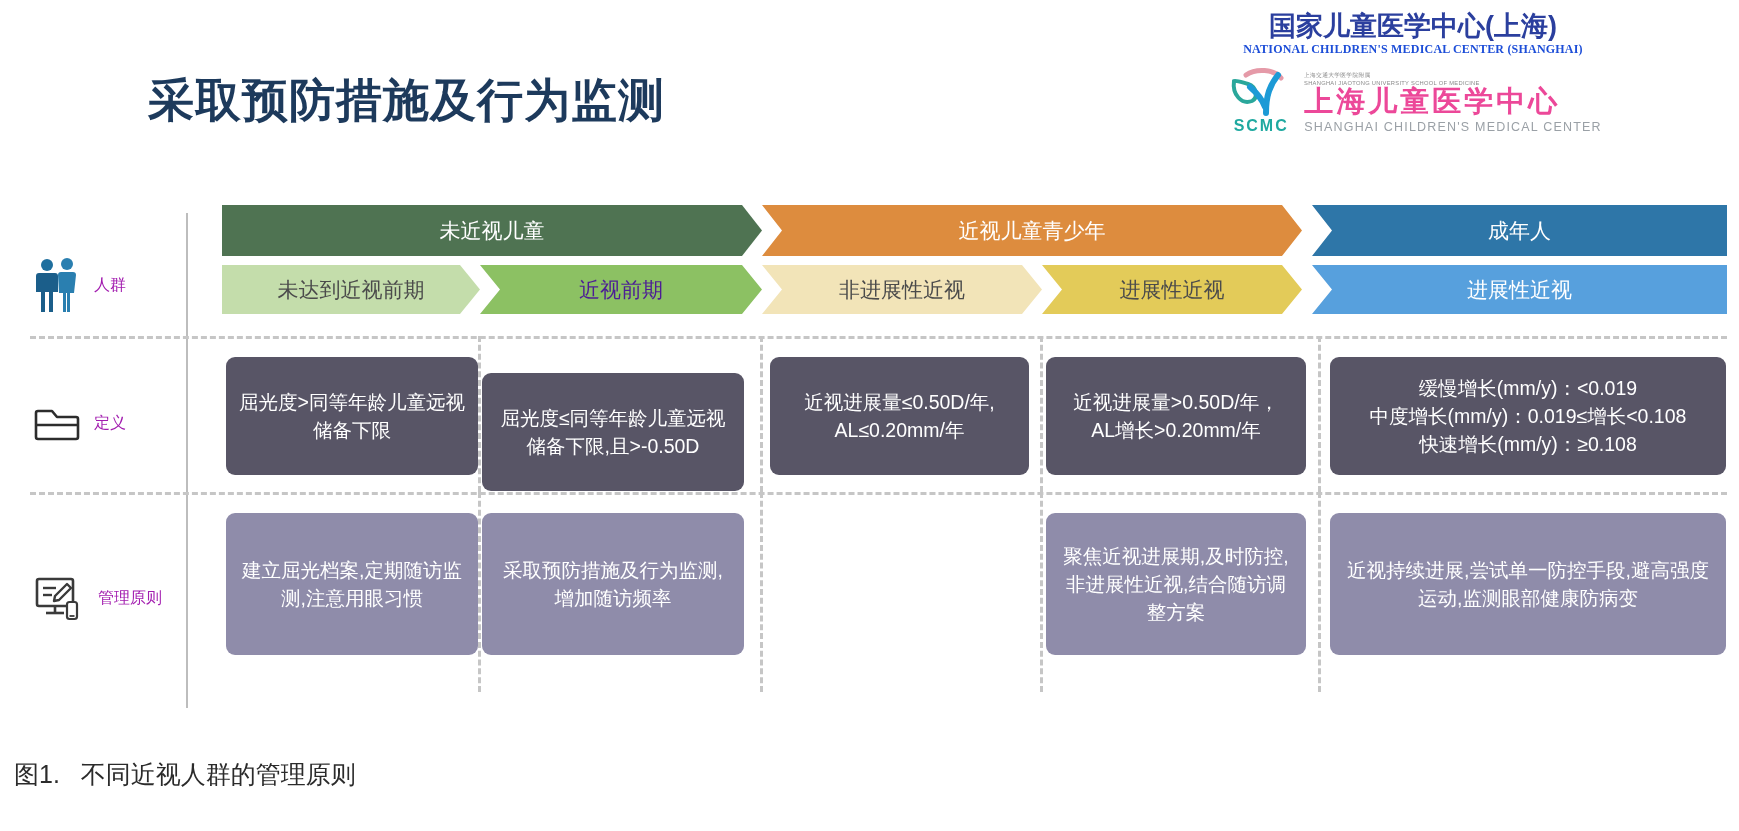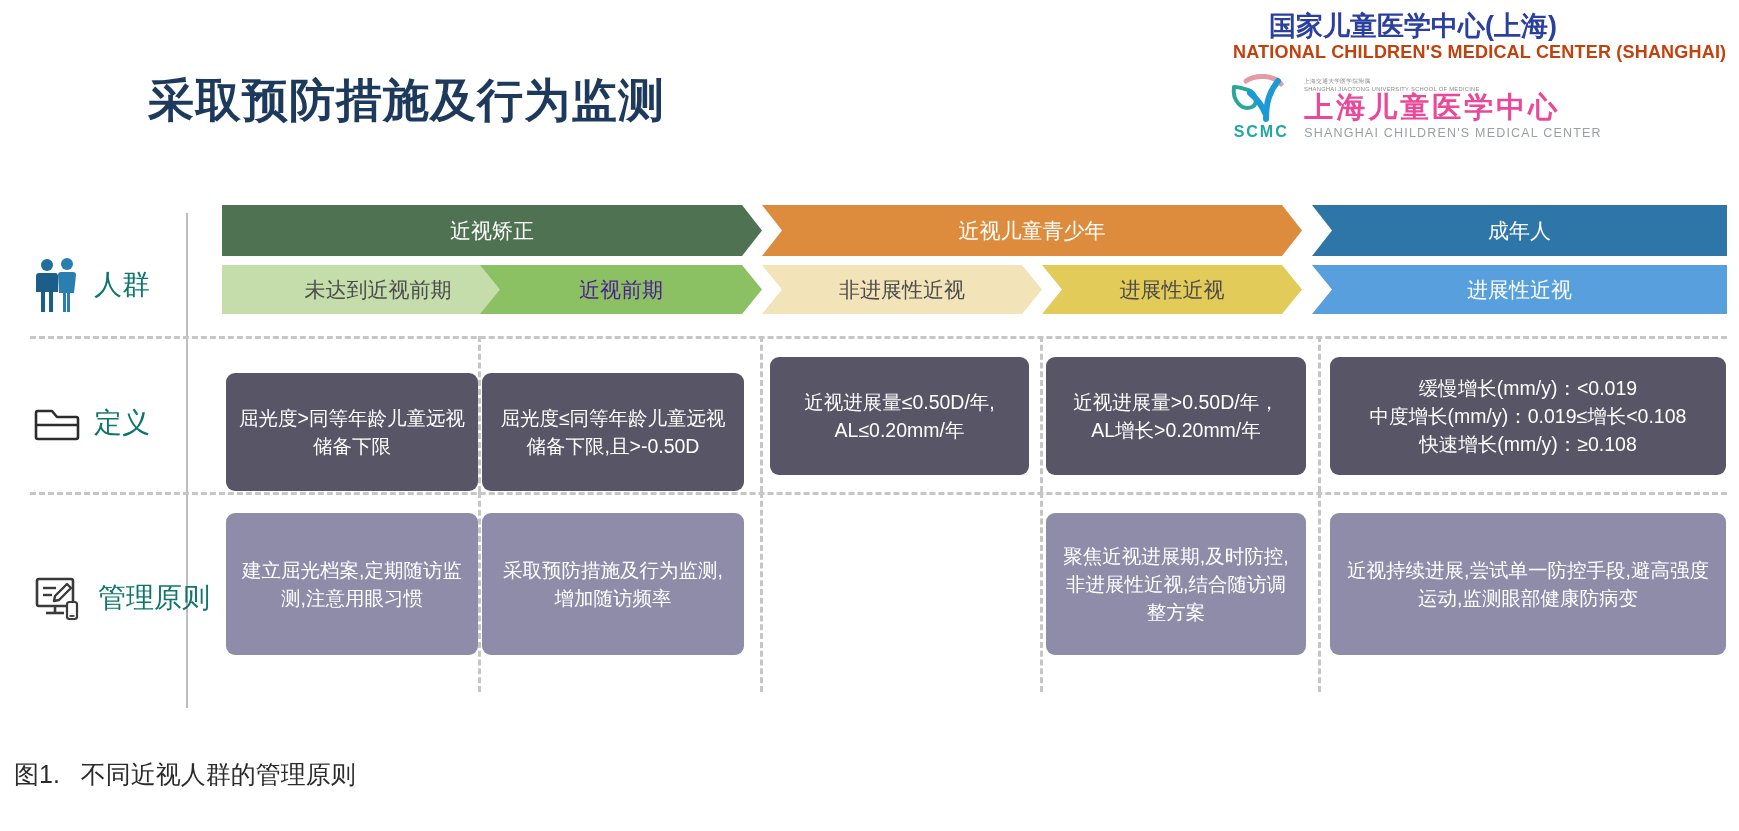--- a/index.html
+++ b/index.html
@@ -36,26 +36,27 @@
   }
   .logo-cn-main {
     font-size: 27px;
     font-weight: bold;
     color: #2b3f9e;
     letter-spacing: 0px;
     line-height: 1.05;
     white-space: nowrap;
   }
   .logo-en-main {
-    font-size: 18px;
-    font-weight: bold;
-    color: #c2410c;
+    font-size: 12px;
+    font-weight: bold;
+    color: #1d4ed8;
     letter-spacing: 0.2px;
     white-space: nowrap;
     margin-top: 2px;
+    font-family: Liberation Serif, serif;
   }
   .logo-row2 {
     display: flex;
     align-items: flex-end;
     justify-content: center;
     margin-top: 8px;
   }
   .logo-mark {
     width: 74px;
     flex: 0 0 74px;
@@ -118,22 +119,22 @@
   }
 
   .row-label {
     position: absolute;
     left: 34px;
     display: flex;
     align-items: center;
     gap: 14px;
   }
   .row-label .label-text {
-    font-size: 28px;
-    color: #0f766e;
+    font-size: 16px;
+    color: #a21caf;
     white-space: nowrap;
   }
   .icon-box { flex: 0 0 auto; display: block; }
 
   .dash-h {
     position: absolute;
     left: 30px;
     right: 12px;
     height: 0;
     border-top: 3px dashed #c6c6c6;
@@ -263,46 +264,46 @@
       <line x1="9" y1="13" x2="22" y2="13" stroke="#3a3a3a" stroke-width="2.4"></line>
       <line x1="9" y1="20" x2="18" y2="20" stroke="#3a3a3a" stroke-width="2.4"></line>
       <path d="M33 9 l4 4 l-12 12 l-5 1 l1 -5 z" fill="none" stroke="#3a3a3a" stroke-width="2.4" stroke-linejoin="round"></path>
       <rect x="33" y="27" width="10" height="17" rx="2.5" fill="#ffffff" stroke="#3a3a3a" stroke-width="2.2"></rect>
       <line x1="35.5" y1="41" x2="40.5" y2="41" stroke="#3a3a3a" stroke-width="1.8"></line>
     </svg>
     <div class="label-text">管理原则</div>
   </div>
 
   <div class="band top chev-first" style="left:222px; width:540px; background:#4f7352;">
-    <span>近视矫正</span>
+    <span>未近视儿童</span>
   </div>
   <div class="band top chev" style="left:762px; width:540px; background:#dd8c3e;">
     <span>近视儿童青少年</span>
   </div>
   <div class="band top chev-last" style="left:1312px; width:415px; background:#2e76a8;">
     <span>成年人</span>
   </div>
 
-  <div class="band sub chev-first" style="left:222px; top:60px; width:258px; background:#c4ddab; color:#4b4b4b;padding-left:27px;">
+  <div class="band sub chev-first" style="left:222px; top:60px; width:258px; background:#c4ddab; color:#4b4b4b;">
     <span>未达到近视前期</span>
   </div>
   <div class="band sub chev" style="left:480px; top:60px; width:282px; background:#8cc163; color:#4c1d95;">
     <span>近视前期</span>
   </div>
   <div class="band sub chev" style="left:762px; top:60px; width:280px; background:#f2e4b8; color:#4b4b4b;">
     <span>非进展性近视</span>
   </div>
   <div class="band sub chev" style="left:1042px; top:60px; width:260px; background:#e3cb59; color:#4b4b4b;">
     <span>进展性近视</span>
   </div>
   <div class="band sub chev-last" style="left:1312px; top:60px; width:415px; background:#57a0dd; color:#ffffff;">
     <span>进展性近视</span>
   </div>
 
-  <div class="card" style="left:226px; top:168px; width:252px; height:118px; background:#585566;">
+  <div class="card" style="left:226px; top:152px; width:252px; height:118px; background:#585566;">
     <span class="card-text">屈光度&gt;同等年龄儿童远视储备下限</span>
   </div>
   <div class="card" style="left:482px; top:168px; width:262px; height:118px; background:#585566;">
     <span class="card-text">屈光度≤同等年龄儿童远视储备下限,且&gt;-0.50D</span>
   </div>
   <div class="card" style="left:770px; top:152px; width:259px; height:118px; background:#585566; white-space:pre-line;">
     <span class="card-text">近视进展量≤0.50D/年,
 AL≤0.20mm/年</span>
   </div>
   <div class="card" style="left:1046px; top:152px; width:260px; height:118px; background:#585566; white-space:pre-line;">

